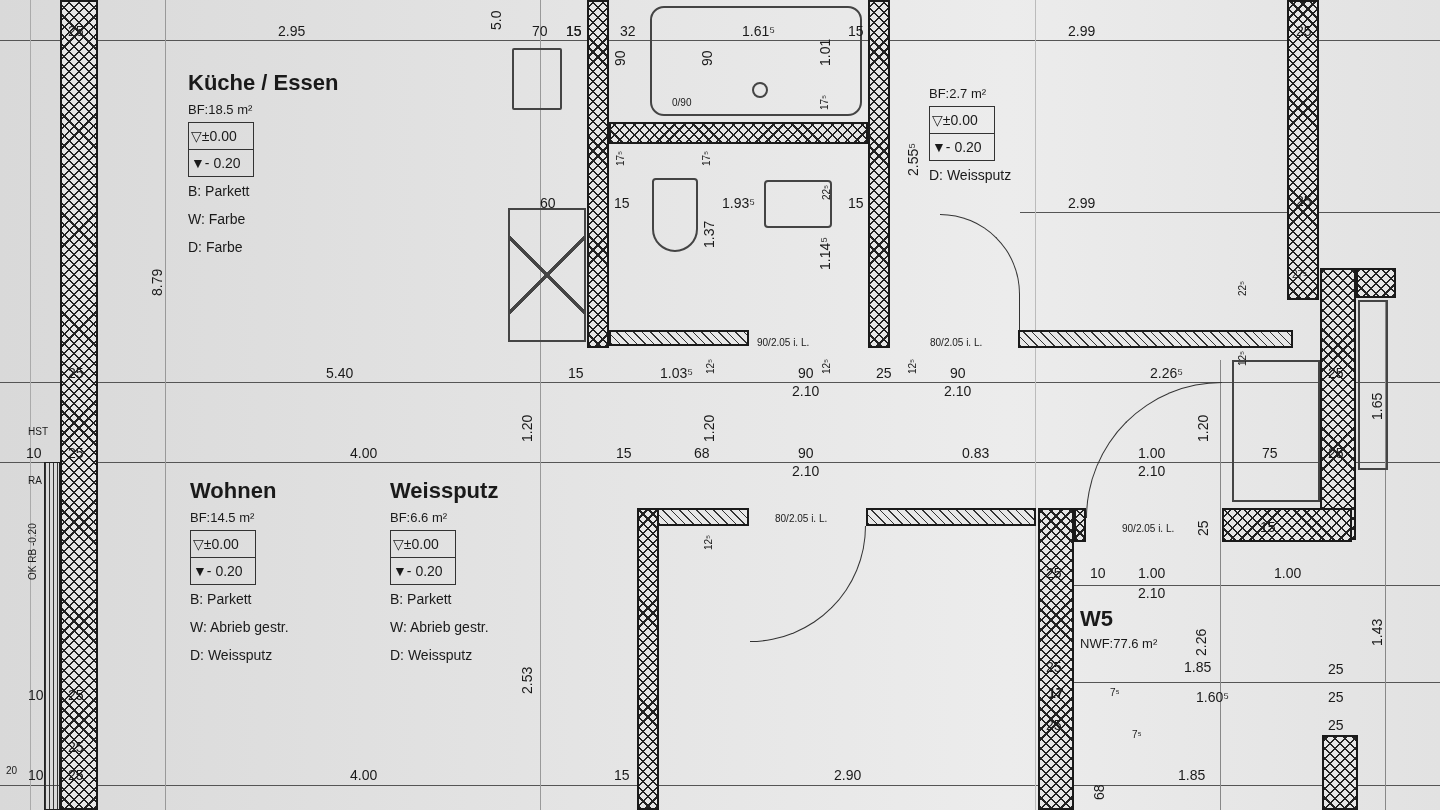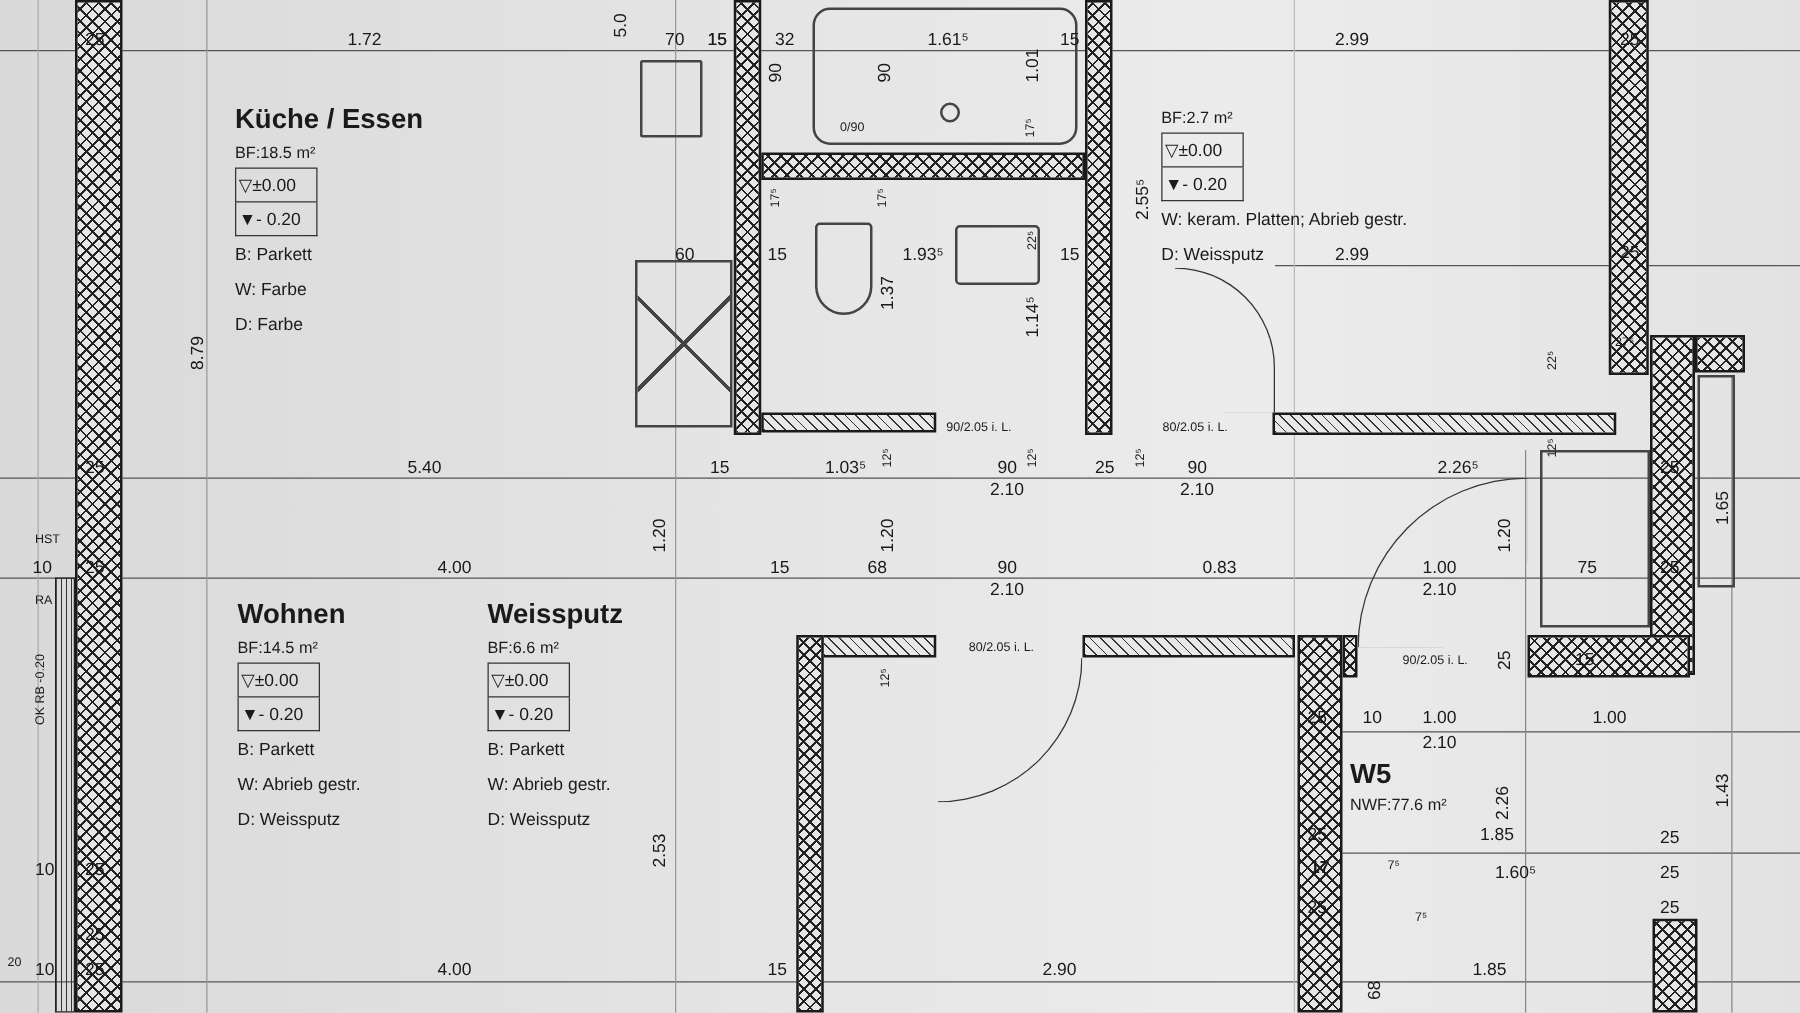--- a/index.html
+++ b/index.html
@@ -67,39 +67,38 @@
   <div class="fixture" style="left:764px;top:180px;width:68px;height:48px;border-radius:4px;"></div>
   <div class="fixture" style="left:512px;top:48px;width:50px;height:62px;border-radius:2px;"></div>
   <div class="fixture" style="left:508px;top:208px;width:78px;height:134px;border-radius:0;background-image:linear-gradient(45deg,transparent 49%,#444 49%,#444 51%,transparent 51%),linear-gradient(-45deg,transparent 49%,#444 49%,#444 51%,transparent 51%);"></div>
   <div class="fixture" style="left:1232px;top:360px;width:88px;height:142px;border-radius:0;"></div>
   <div class="fixture" style="left:1358px;top:300px;width:30px;height:170px;border-radius:0;"></div>
 
   <div class="door-arc" style="left:750px;top:526px;width:116px;height:116px;border-top:none;border-left:none;border-radius:0 0 116px 0;"></div>
   <div class="door-arc" style="left:1086px;top:382px;width:136px;height:136px;border-bottom:none;border-right:none;border-radius:136px 0 0 0;"></div>
   <div class="door-arc" style="left:940px;top:214px;width:80px;height:116px;border-bottom:none;border-left:none;border-radius:0 80px 0 0;"></div>
 
-  <div class="room" style="left:188px;top:82px;">
+  <div class="room" style="left:188px;top:70px;">
     <div class="room-title">Küche / Essen</div>
     <div class="room-area">BF:18.5 m²</div>
     <div style="margin-top:4px;">
       <div class="lvl">▽±0.00</div>
       <div class="lvl">▼- 0.20</div>
     </div>
     <div class="spec">B: Parkett</div>
     <div class="spec">W: Farbe</div>
     <div class="spec">D: Farbe</div>
   </div>
 
   <div class="room" style="left:929px;top:86px;">
     <div class="room-area">BF:2.7 m²</div>
     <div style="margin-top:4px;">
       <div class="lvl">▽±0.00</div>
       <div class="lvl">▼- 0.20</div>
     </div>
-    <div class="spec">W: keram. Platten; Abrieb gestr.</div>
     <div class="spec">D: Weissputz</div>
   </div>
 
   <div class="room" style="left:190px;top:478px;">
     <div class="room-title">Wohnen</div>
     <div class="room-area">BF:14.5 m²</div>
     <div style="margin-top:4px;">
       <div class="lvl">▽±0.00</div>
       <div class="lvl">▼- 0.20</div>
     </div>
@@ -128,21 +127,21 @@
   <div class="dim small" style="left:757px;top:336px;">90/2.05 i. L.</div>
   <div class="dim small" style="left:930px;top:336px;">80/2.05 i. L.</div>
   <div class="dim small" style="left:775px;top:512px;">80/2.05 i. L.</div>
   <div class="dim small" style="left:1122px;top:522px;">90/2.05 i. L.</div>
 
   <div class="dim small" style="left:28px;top:425px;">HST</div>
   <div class="dim small" style="left:28px;top:474px;">RA</div>
   <div class="dim small v" style="left:26px;top:580px;">OK RB -0.20</div>
 
   <div class="dim" style="left:68px;top:24px;">25</div>
-  <div class="dim" style="left:278px;top:24px;">1.72</div>
+  <div class="dim" style="left:278px;top:24px;">2.95</div>
   <div class="dim" style="left:532px;top:24px;">70</div>
   <div class="dim" style="left:566px;top:24px;">15</div>
   <div class="dim" style="left:620px;top:24px;">32</div>
   <div class="dim" style="left:742px;top:24px;">1.61⁵</div>
   <div class="dim" style="left:848px;top:24px;">15</div>
   <div class="dim" style="left:1068px;top:24px;">2.99</div>
   <div class="dim" style="left:1296px;top:24px;">25</div>
   <div class="dim v" style="left:489px;top:30px;">5.0</div>
 
   <div class="dim v" style="left:613px;top:66px;">90</div>

